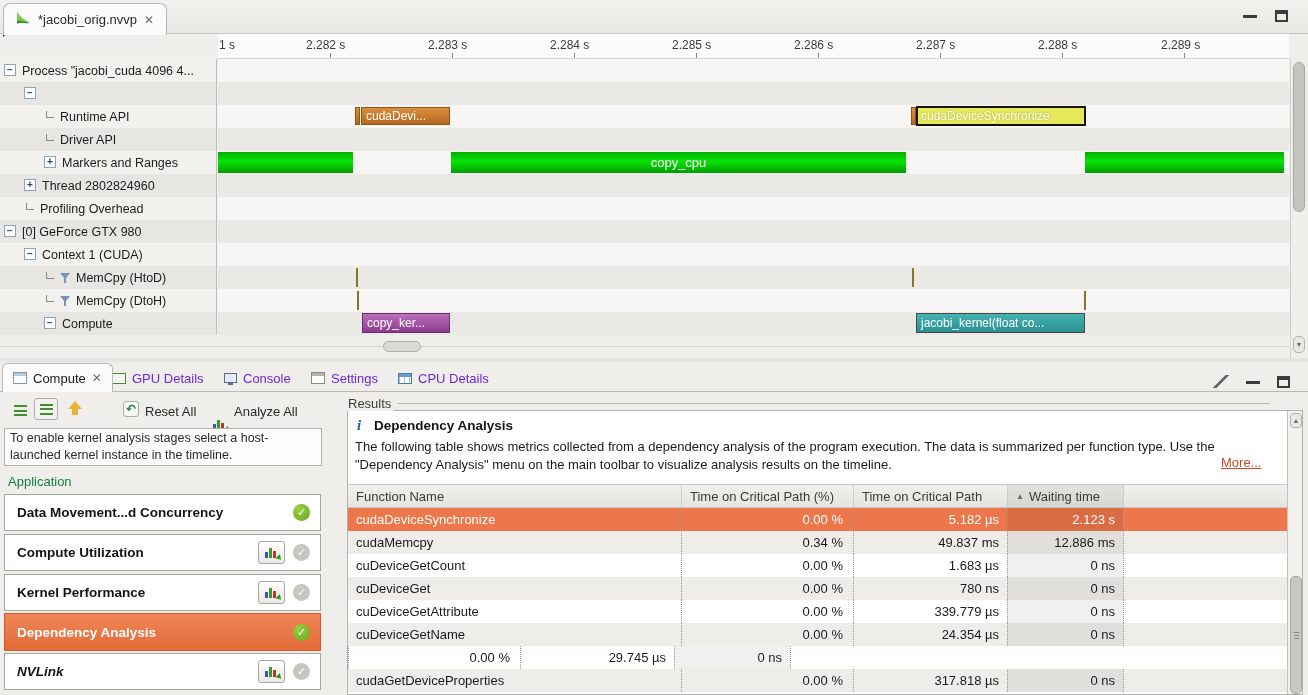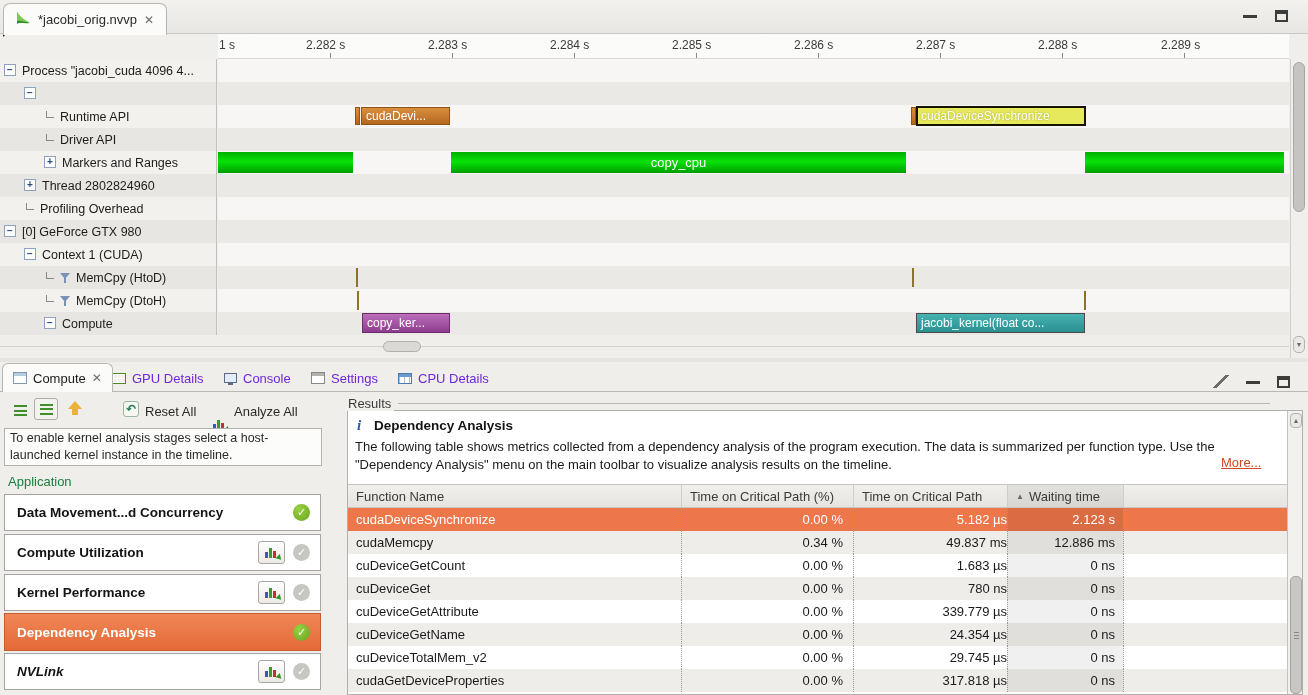--- a/index.html
+++ b/index.html
@@ -99,21 +99,21 @@
   .results-title { position:absolute; left:26px; top:7px; font-size:13.5px; font-weight:bold; color:#141414; }
   .results-desc { position:absolute; left:7px; top:27px; width:862px; font-size:13px; line-height:18px; color:#1a1a18; }
   .more-link { position:absolute; left:873px; top:44px; font-size:13px; color:#cd4a24; text-decoration:underline; }
 
   .rtable { position:absolute; left:0; top:73px; width:939px; }
   .rtr { display:flex; height:23px; align-items:stretch; }
   .rth { height:24px; background:linear-gradient(#f0efec,#e6e4e0); border-top:1px solid #c8c6c2; border-bottom:1px solid #c8c6c2; color:#3a3a38; }
   .rc { font-size:13px; display:flex; align-items:center; white-space:nowrap; overflow:hidden; }
   .c1 { width:333px; padding-left:8px; }
   .c2 { width:172px; justify-content:flex-end; padding-right:10px; }
-  .c3 { width:154px; justify-content:flex-end; }
+  .c3 { width:154px; justify-content:flex-end; padding-right:8px; }
   .c4 { width:116px; justify-content:flex-end; padding-right:8px; }
   .c5 { flex:1; }
   .rth .c2,.rth .c3,.rth .c4 { justify-content:flex-start; padding-left:8px; }
   .rth .rc { border-left:1px solid #cfcdc9; }
   .rth .rc.c1 { border-left:none; }
   .rtr.data .rc { border-left:1px dotted #9a9894; }
   .rtr.data .rc.c1 { border-left:none; }
   .rtr.alt { background:#efedea; }
   .rtr .c4 { background:rgba(0,0,0,0.06); }
   .rtr.sel { background:#ed764a; color:#fff; }
@@ -395,21 +395,20 @@
           <span class="rc c5"></span>
       </div>
       <div class="rtr data alt">
         <span class="rc c1">cuDeviceGetName</span>
           <span class="rc c2">0.00 %</span>
           <span class="rc c3">24.354 µs</span>
           <span class="rc c4">0 ns</span>
           <span class="rc c5"></span>
       </div>
       <div class="rtr data">
-        <span class="rc c1">cuDeviceTotalMem_v2</span>
           <span class="rc c2">0.00 %</span>
           <span class="rc c3">29.745 µs</span>
           <span class="rc c4">0 ns</span>
           <span class="rc c5"></span>
       </div>
       <div class="rtr data alt">
         <span class="rc c1">cudaGetDeviceProperties</span>
           <span class="rc c2">0.00 %</span>
           <span class="rc c3">317.818 µs</span>
           <span class="rc c4">0 ns</span>

